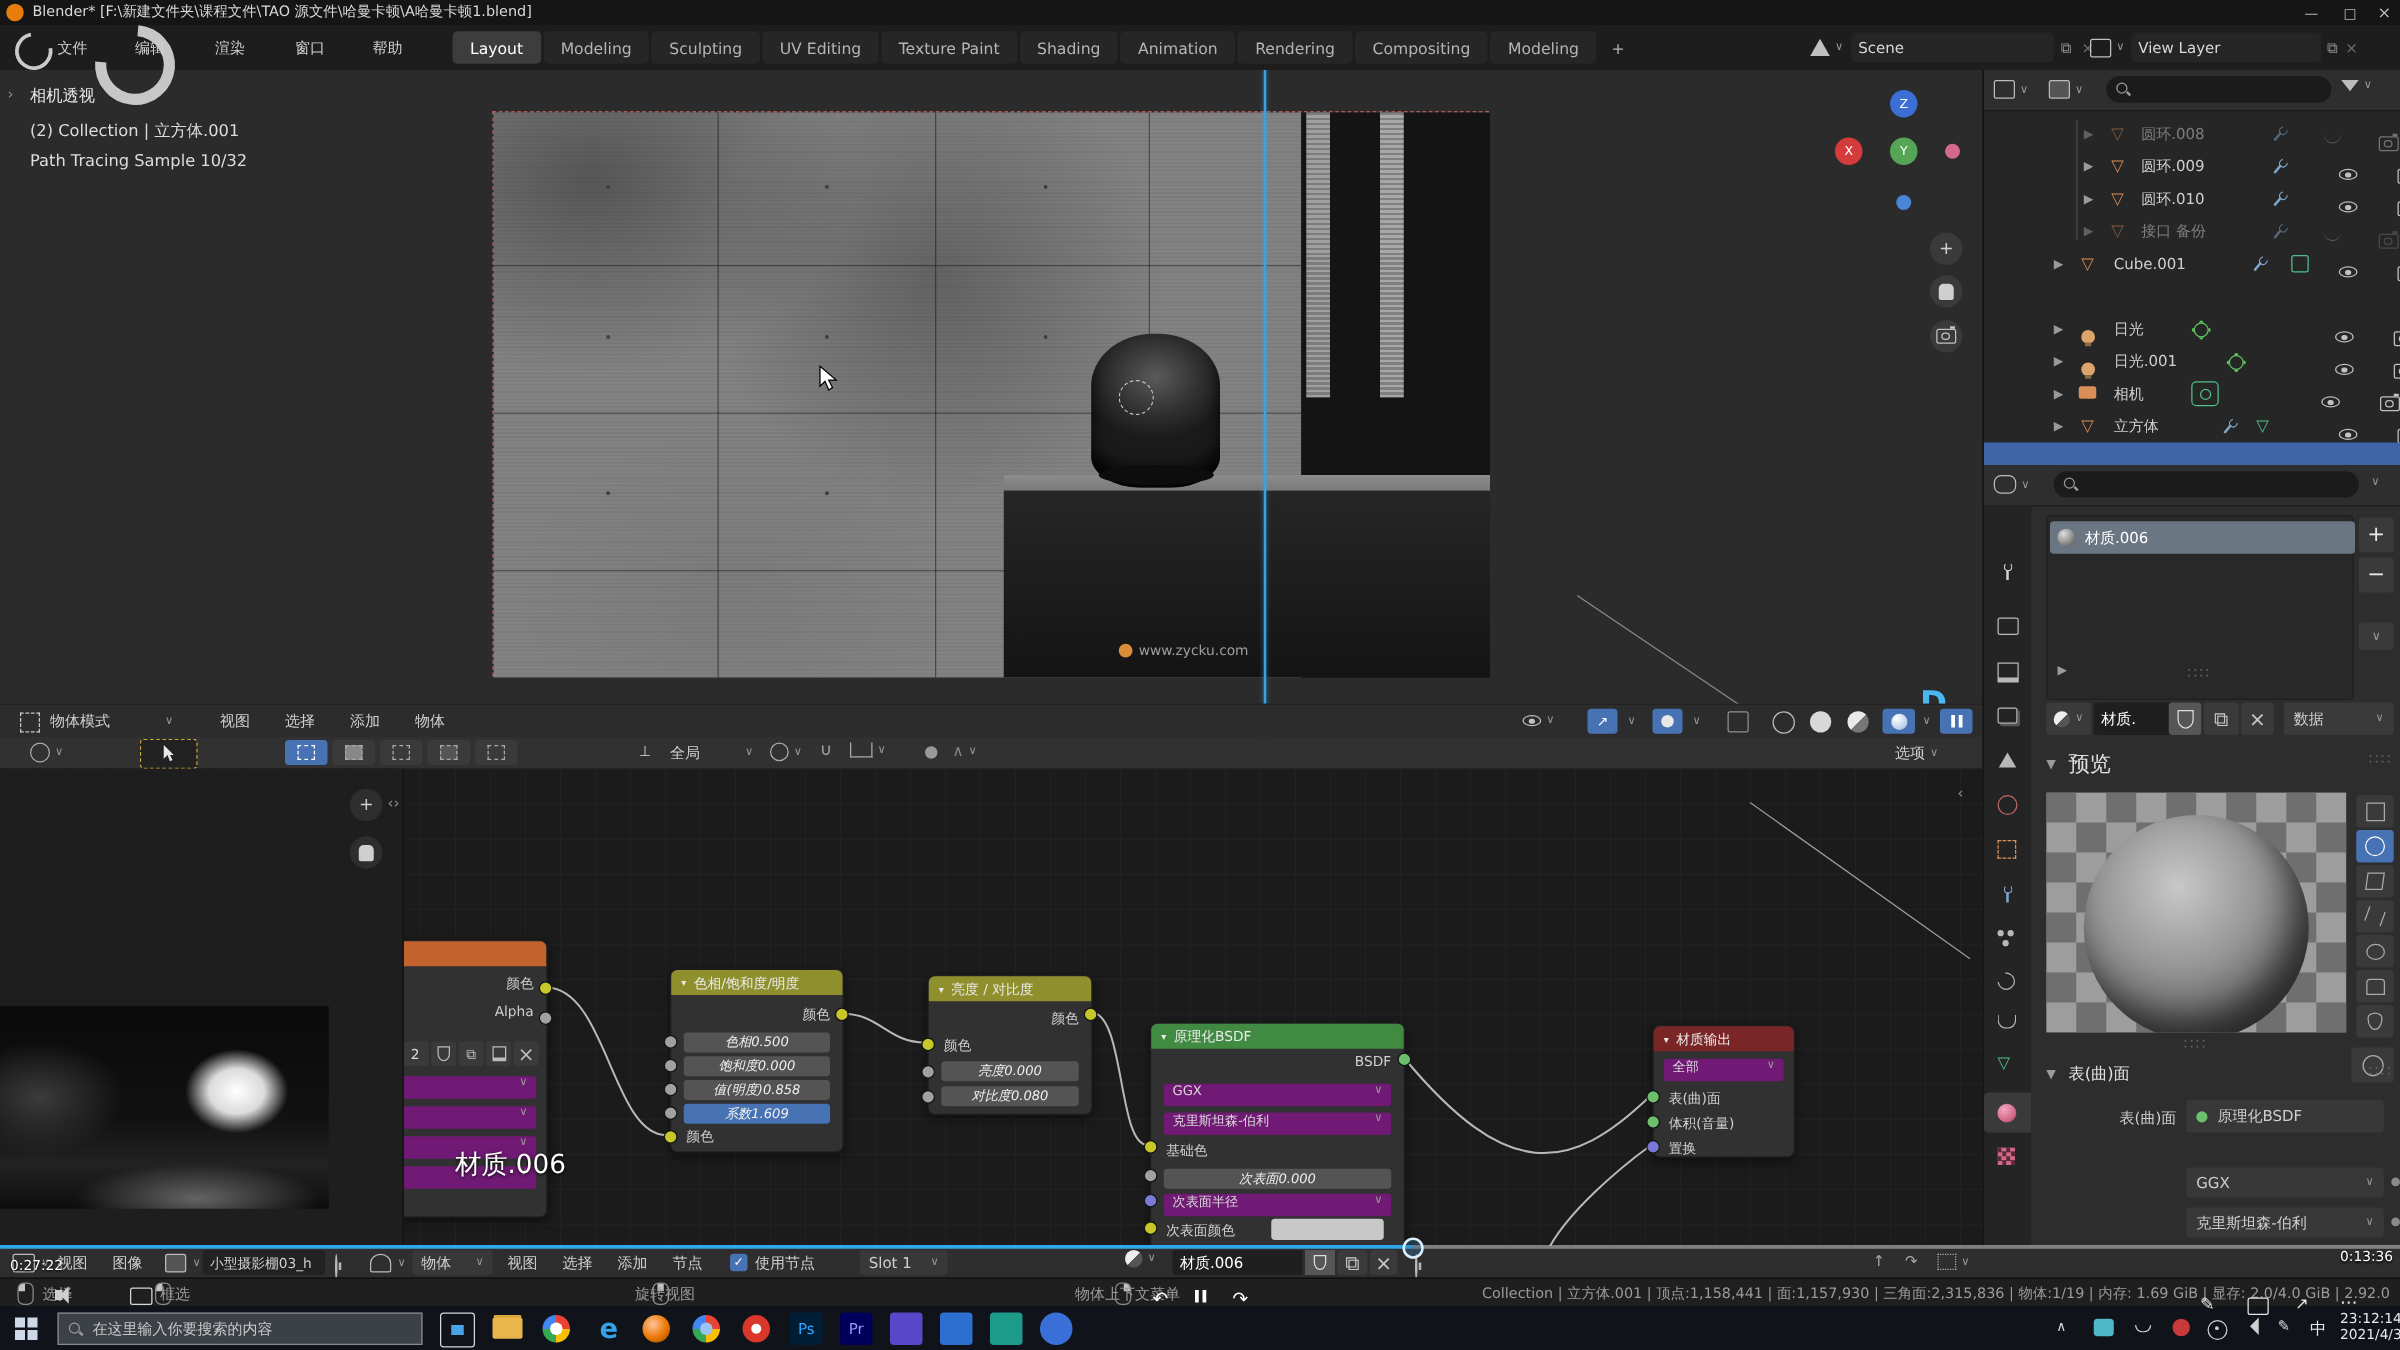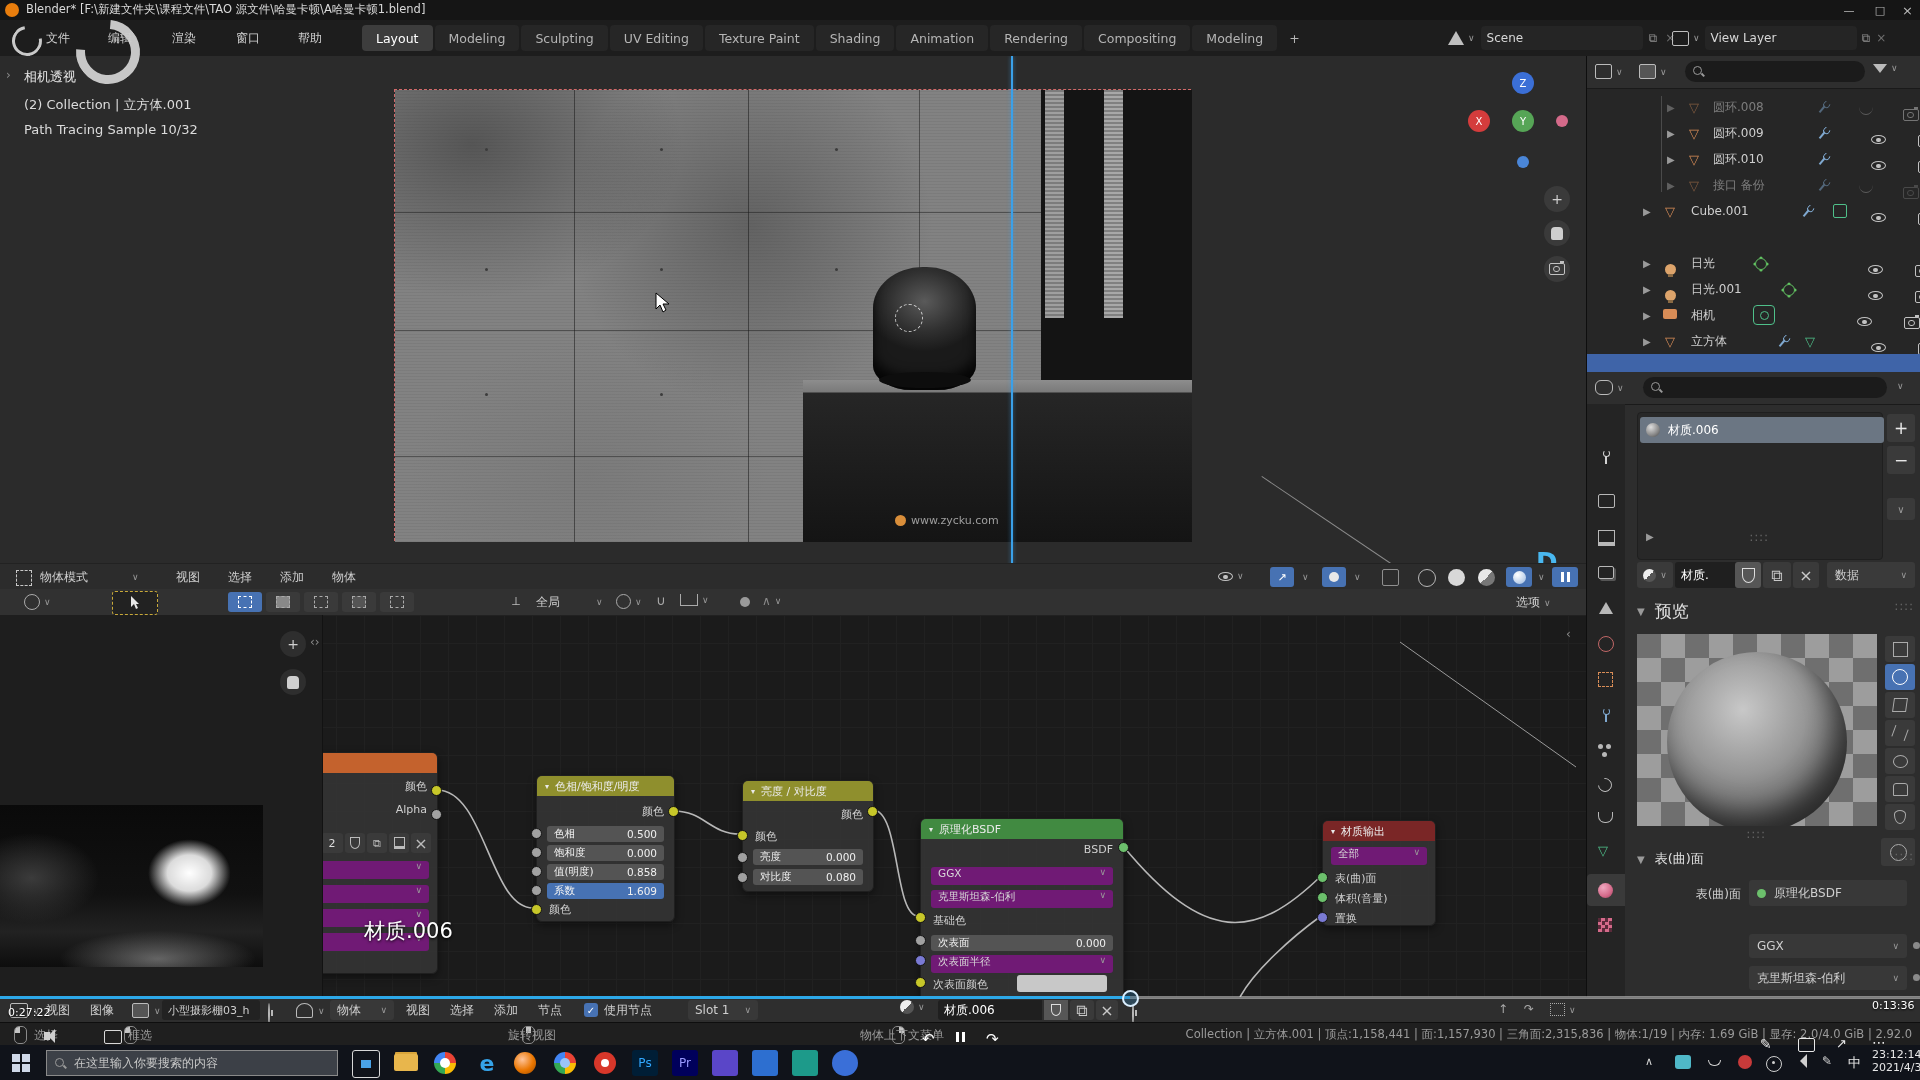--- a/index.html
+++ b/index.html
@@ -53,21 +53,21 @@
   .micro{width:6px;height:9px;background:#cfcfcf;border-radius:3px;position:relative;}
   .micro:after{content:"";position:absolute;left:-2.5px;top:6px;width:11px;height:5px;border:1.4px solid #cfcfcf;border-top:none;border-radius:0 0 6px 6px;}
   .pin{width:6px;height:6px;border:1.5px solid #b8b8b8;border-radius:50%;position:relative;}
   .pin:after{content:"";position:absolute;left:2px;top:6px;width:1.5px;height:6px;background:#b8b8b8;}
   
   .node{position:absolute;background:rgba(51,51,51,.97);border:1px solid #1f1f1f;border-radius:6px;box-shadow:0 3px 8px rgba(0,0,0,.45);}
   .nh{height:20px;border-radius:5px 5px 0 0;display:flex;align-items:center;padding:0 8px;gap:6px;color:#eaeaea;font-size:11px;}
   .nh b{font-weight:normal;}
   .nout{position:absolute;right:10px;font-size:11px;color:#cfcfcf;}
   .nin{position:absolute;left:12px;font-size:11px;color:#cfcfcf;}
-  .nf{position:absolute;left:10px;right:10px;height:16px;background:#545454;border-radius:3px;display:flex;align-items:center;justify-content:space-between;padding:0 7px;font-size:10.5px;color:#f0f0f0;}
+  .nf{position:absolute;left:10px;right:10px;height:16px;background:#545454;border-radius:3px;display:flex;align-items:center;justify-content:center;padding:0 7px;font-size:10.5px;color:#f0f0f0;font-style:italic;}
   .ndd{position:absolute;left:10px;right:10px;height:18px;background:#701a75;border-radius:3px;display:flex;align-items:flex-start;justify-content:space-between;padding:0 7px;font-size:10.5px;color:#d8d8d8;}
   
   .checker{background:repeating-conic-gradient(#9d9d9d 0% 25%,#6f6f6f 0% 50%) 0 0/48px 48px;}
 </style>
 </head>
 <body>
 
 <div id="app">
 
   <div class="a" id="titlebar">

